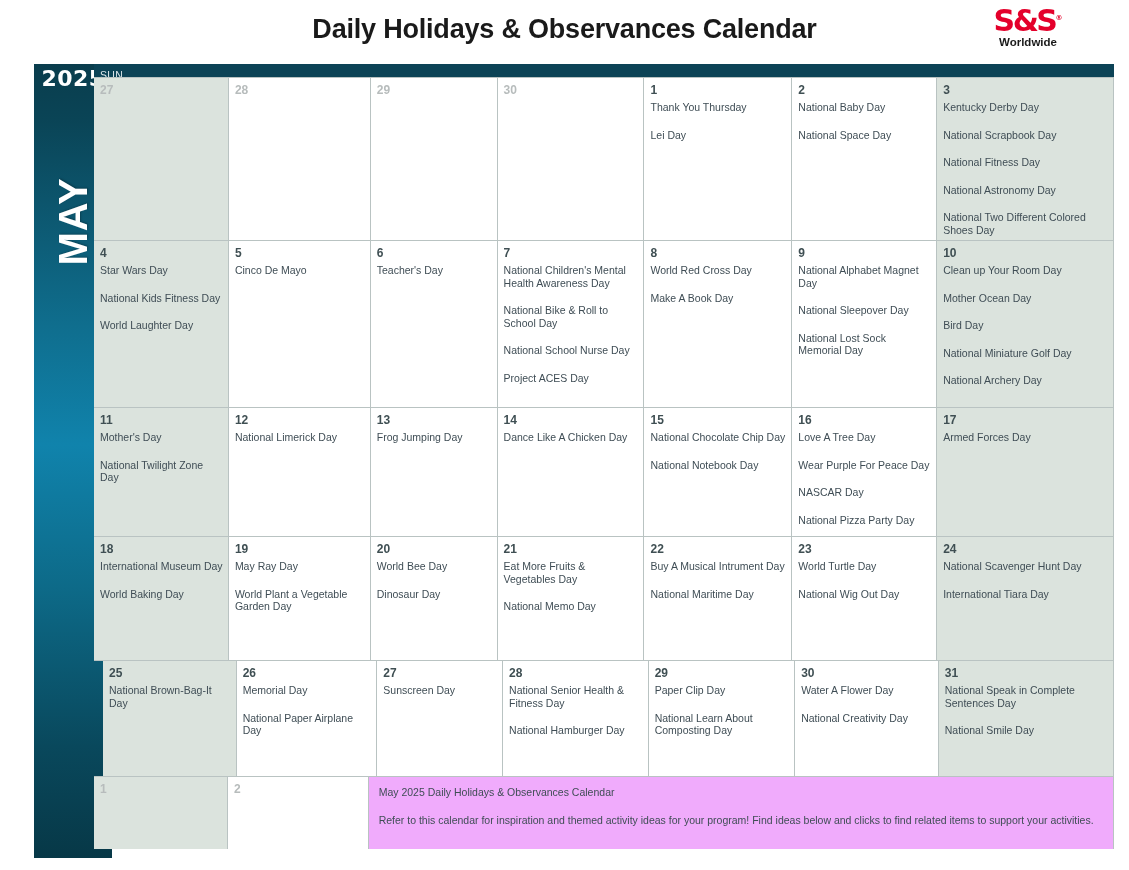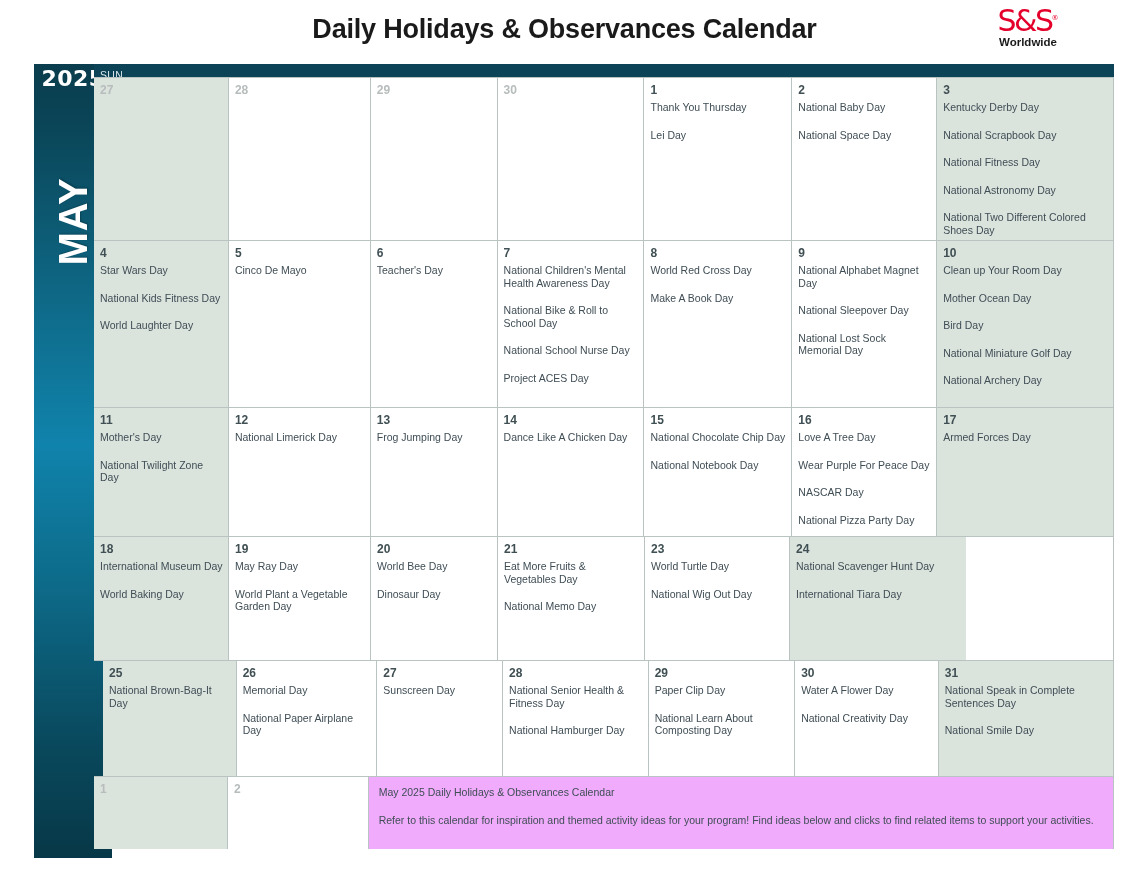--- a/index.html
+++ b/index.html
@@ -33,21 +33,21 @@
   }
   #logo {
     position: absolute;
     right: 62px; top: 6px;
     width: 78px;
     text-align: center;
     line-height: 1;
   }
   #logo-mark {
     font-size: 30px;
-    font-weight: normal;
+    font-weight: bold;
     color: #e4002b;
     letter-spacing: -2.5px;
     font-family: "DejaVu Sans", sans-serif;
   }
   #logo-sup {
     font-size: 7px;
     vertical-align: super;
     letter-spacing: 0;
   }
   #logo-word {
@@ -339,20 +339,25 @@
           <div class="day-cell c2">
             <div class="day-num">20</div>
             <div class="event">World Bee Day</div>
             <div class="event">Dinosaur Day</div>
           </div>
           <div class="day-cell c3">
             <div class="day-num">21</div>
             <div class="event">Eat More Fruits &amp; Vegetables Day</div>
             <div class="event">National Memo Day</div>
           </div>
+          <div class="day-cell c4">
+            <div class="day-num">22</div>
+            <div class="event">Buy A Musical Intrument Day</div>
+            <div class="event">National Maritime Day</div>
+          </div>
           <div class="day-cell c5">
             <div class="day-num">23</div>
             <div class="event">World Turtle Day</div>
             <div class="event">National Wig Out Day</div>
           </div>
           <div class="day-cell c6 weekend">
             <div class="day-num">24</div>
             <div class="event">National Scavenger Hunt Day</div>
             <div class="event">International Tiara Day</div>
           </div>

